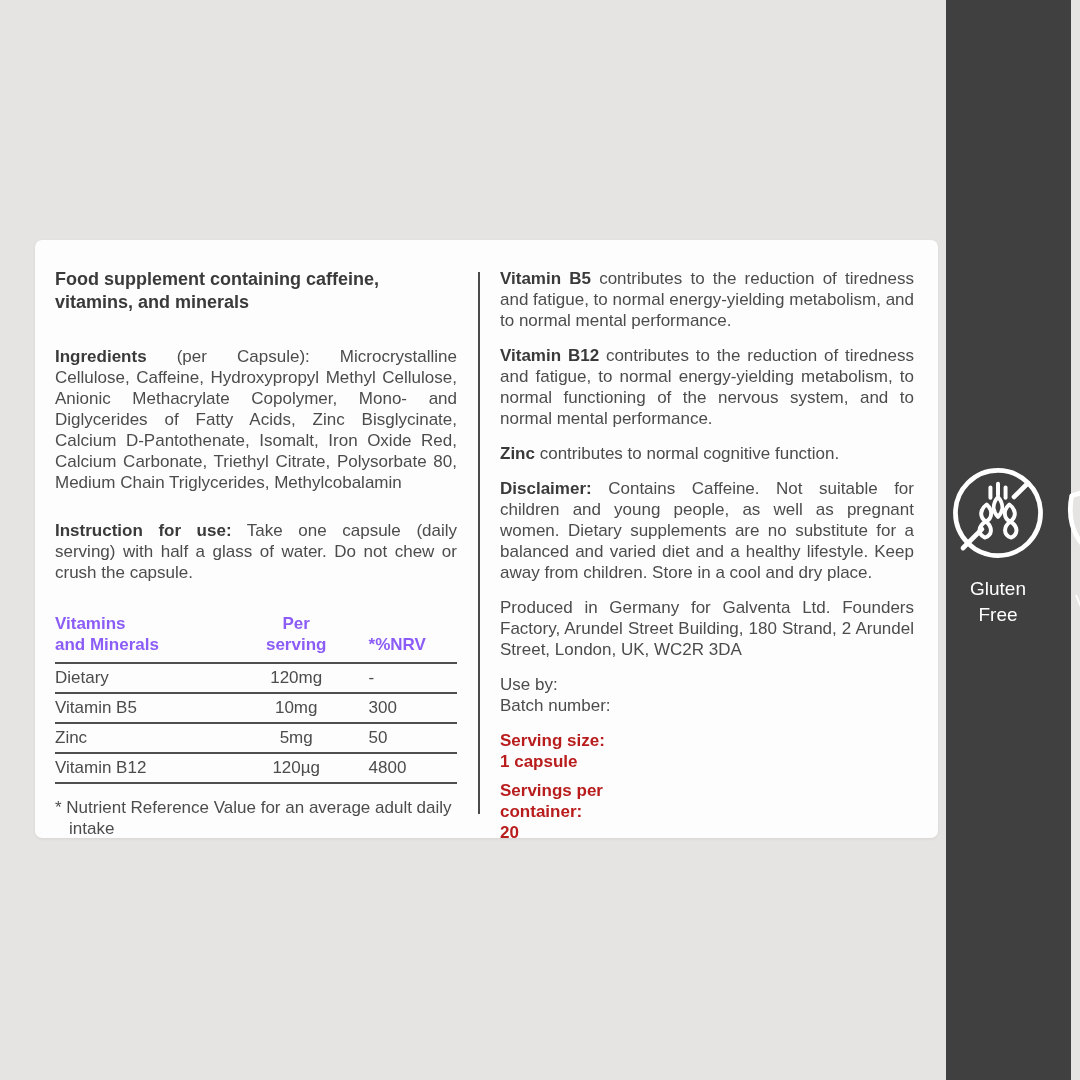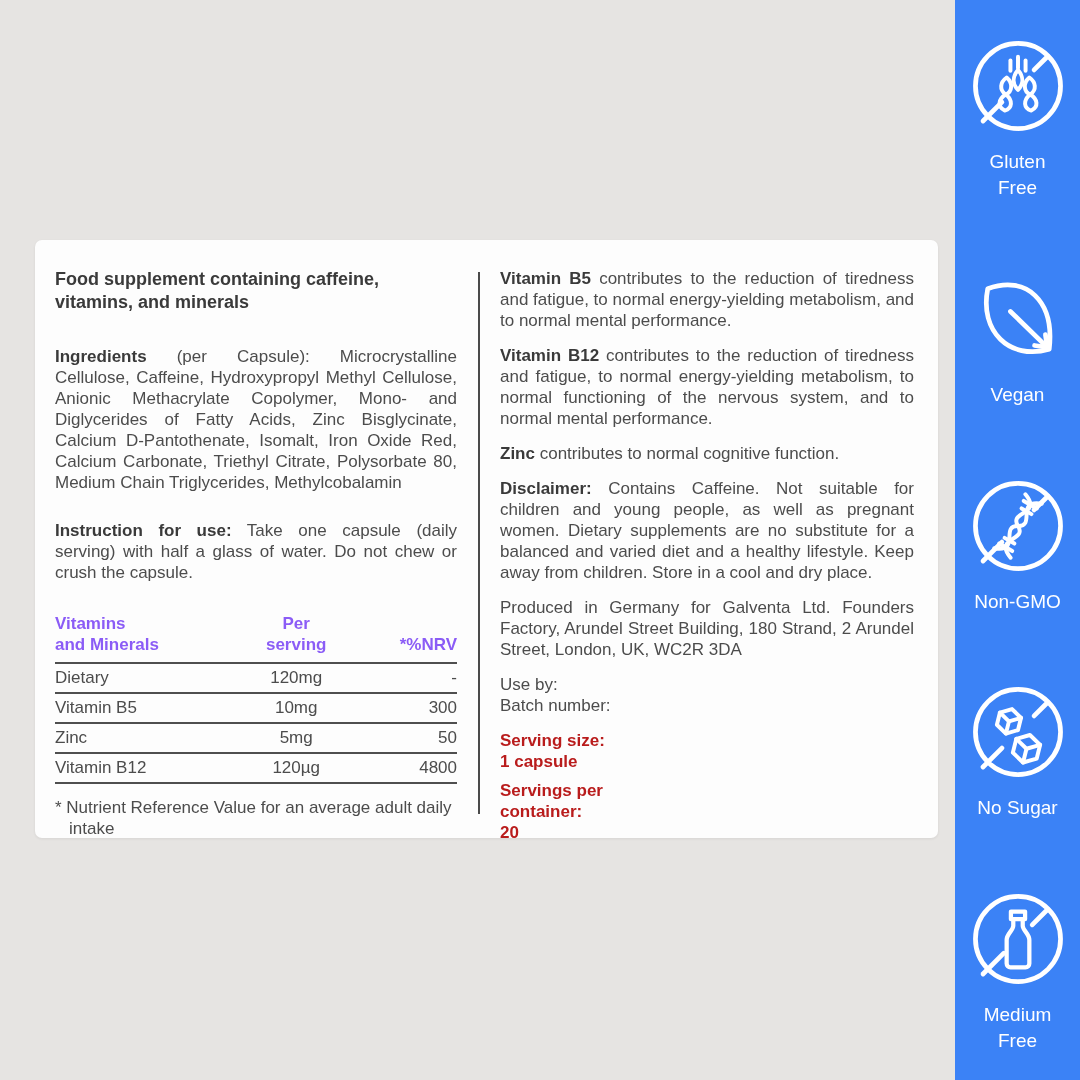--- a/index.html
+++ b/index.html
@@ -2,23 +2,23 @@
 <html><head>
 <meta charset="utf-8">
 <style>
   * { margin:0; padding:0; box-sizing:border-box; }
   html,body { width:1080px; height:1080px; }
   body { font-family:"Liberation Sans", sans-serif; }
   .stage { position:relative; width:1080px; height:1080px; background:#e6e4e2; overflow:hidden; }
 
   
   .badges-panel {
-    position:absolute; top:0; right:0; width:125px; height:1080px;
-    background:#3b82f6;
-    display:flex; flex-direction:column; align-items:center;
+    position:absolute; top:0; right:9px; width:125px; height:1080px;
+    background:#404040;
+    display:flex; flex-direction:row; align-items:center;
     justify-content:space-between; padding:34px 0 26px;
   }
   .badge { display:flex; flex-direction:column; align-items:center; }
   .badge svg { width:104px; height:104px; display:block; }
   .badge-label {
     margin-top:11px; color:#ffffff; font-size:19px; line-height:26px;
     text-align:center; white-space:pre-line; font-weight:400;
   }
 
   
@@ -46,21 +46,21 @@
     font-weight:700; color:#8b5cf6; font-size:17px; line-height:21px;
     vertical-align:bottom; padding:0 0 7px; white-space:pre-line;
     border-bottom:2px solid #4f4f4f;
   }
   table.nutrients td {
     font-size:17px; line-height:21px; color:#4c4c4c;
     padding:3px 0 4px; border-bottom:2px solid #4f4f4f;
   }
   .c-name  { width:42%; text-align:left; }
   .c-serv  { width:36%; text-align:center; }
-  .c-nrv   { width:22%; text-align:right; }
+  .c-nrv   { width:22%; text-align:left; }
 
   .footnote { margin-top:13px; padding-left:14px; text-indent:-14px; line-height:21px; }
 
   .claim { text-align:justify; margin-bottom:14px; }
   .producer { text-align:justify; margin-bottom:14px; }
   .plain-block span { display:block; }
   .plain-block { margin-bottom:14px; }
   .bold-block { font-weight:700; color:#b91c1c; width:140px; margin-bottom:8px; }
   .bold-block span { display:block; }
 </style>

